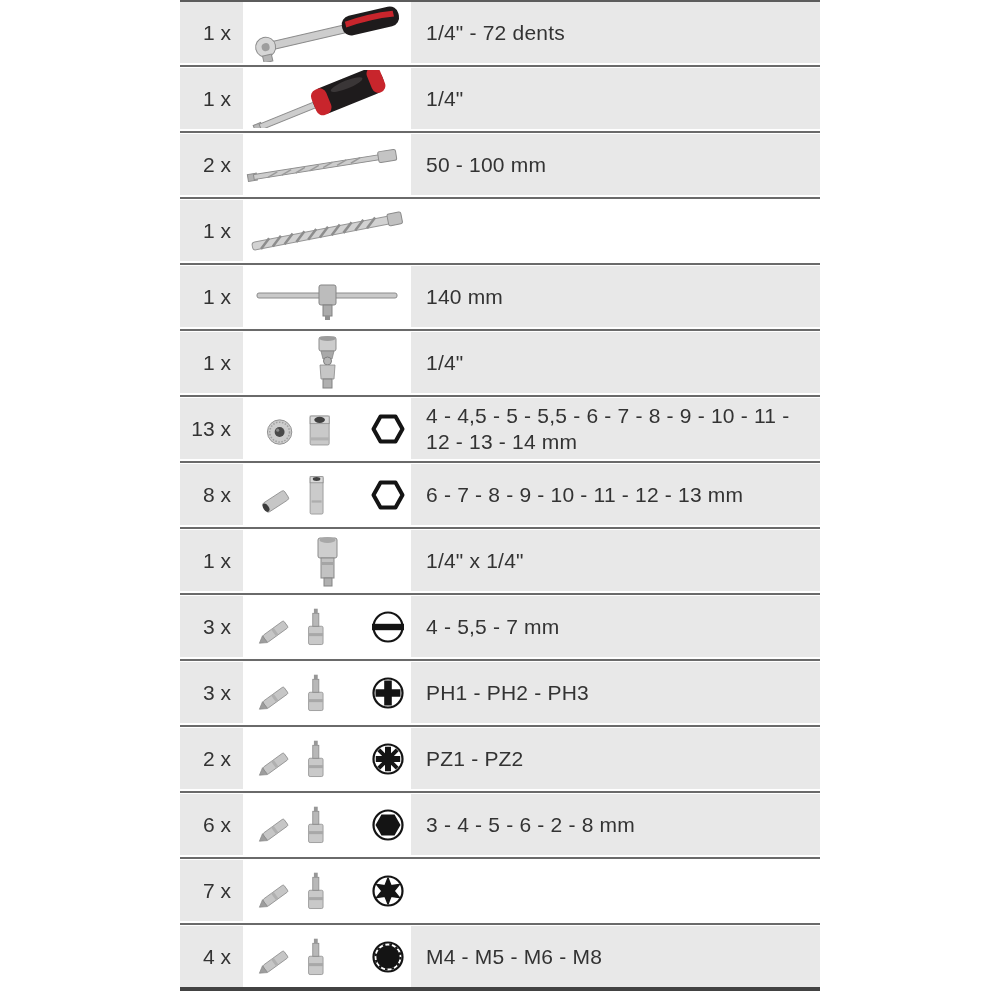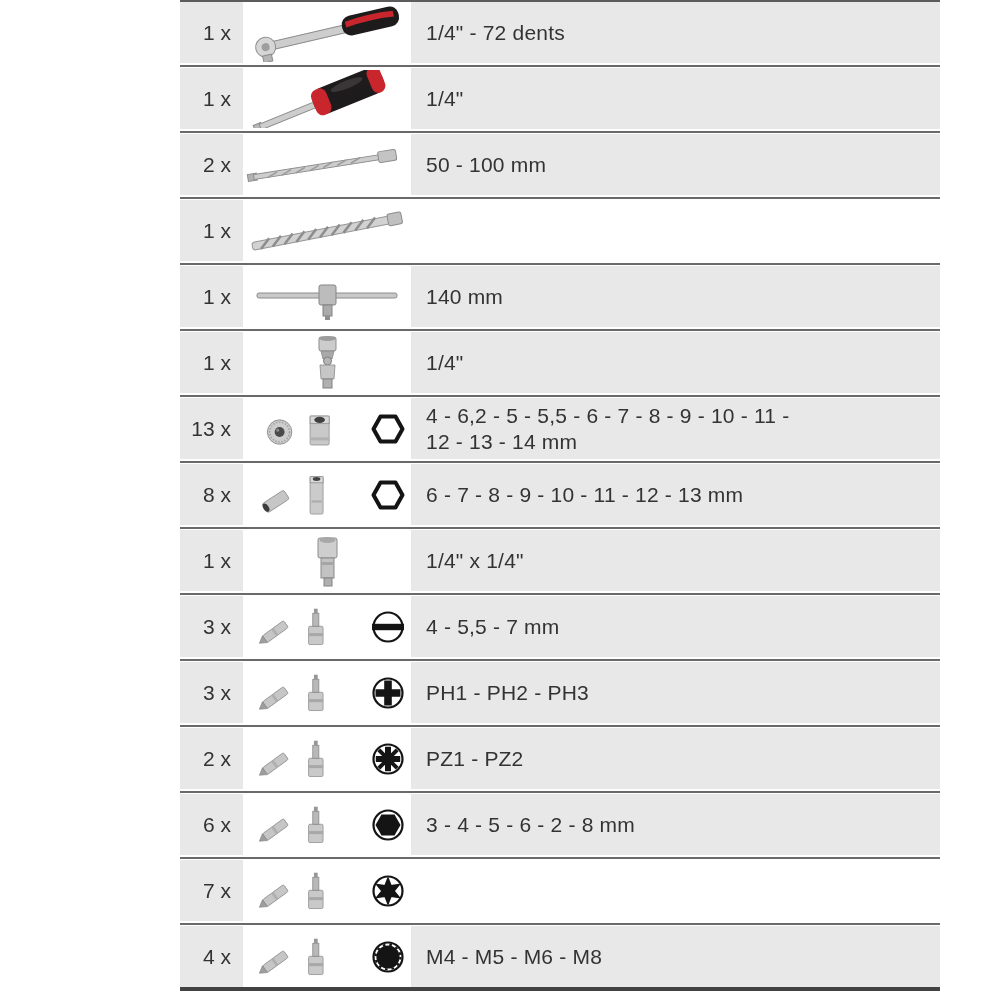--- a/index.html
+++ b/index.html
@@ -1,17 +1,17 @@
 <!DOCTYPE html>
 <html><head>
 <meta charset="utf-8">
 <style>
   html,body { margin:0; padding:0; background:#ffffff; }
   body { width:1000px; height:1000px; position:relative; font-family:"Liberation Sans", sans-serif; }
-  .sheet { position:absolute; left:180px; top:0; width:760px; }
+  .sheet { position:absolute; left:180px; top:0; width:640px; }
   .table-top-border { height:2px; background:#5c5c5c; }
   .table-bottom-border { height:4px; background:#424242; }
   .row { display:flex; height:61px; }
   .cell { box-sizing:border-box; }
   .qty-cell {
     width:63px; background:#e8e8e8; display:flex; align-items:center;
     justify-content:flex-end; padding-right:12px;
   }
   .qty { font-size:21px; color:#333333; white-space:nowrap; }
   .photo-cell { width:168px; background:#ffffff; display:flex; align-items:center; }
@@ -189,21 +189,21 @@
       <rect x="88" y="40" width="25" height="4" fill="#b2b2b2"></rect>
             </svg>
           </div>
       <div class="drive-box">
             <svg viewBox="0 0 34 34">
       <polygon points="2.5,17 9.5,4.5 24.5,4.5 31.5,17 24.5,29.5 9.5,29.5" fill="#ffffff" stroke="#141414" stroke-width="4" stroke-linejoin="round"></polygon>
             </svg>
           </div>
     </div>
     <div class="cell desc-cell">
-      <span class="desc">4 - 6,2 - 5 - 5,5 - 6 - 7 - 8 - 9 - 10 - 11 -
+      <span class="desc">4 - 4,5 - 5 - 5,5 - 6 - 7 - 8 - 9 - 10 - 11 -
 12 - 13 - 14 mm</span>
     </div>
   </div>
       <div class="row-sep">
         <div class="row-sep-line"></div>
       </div>
       <div class="row">
     <div class="cell qty-cell">
       <span class="qty">8 x</span>
     </div>

